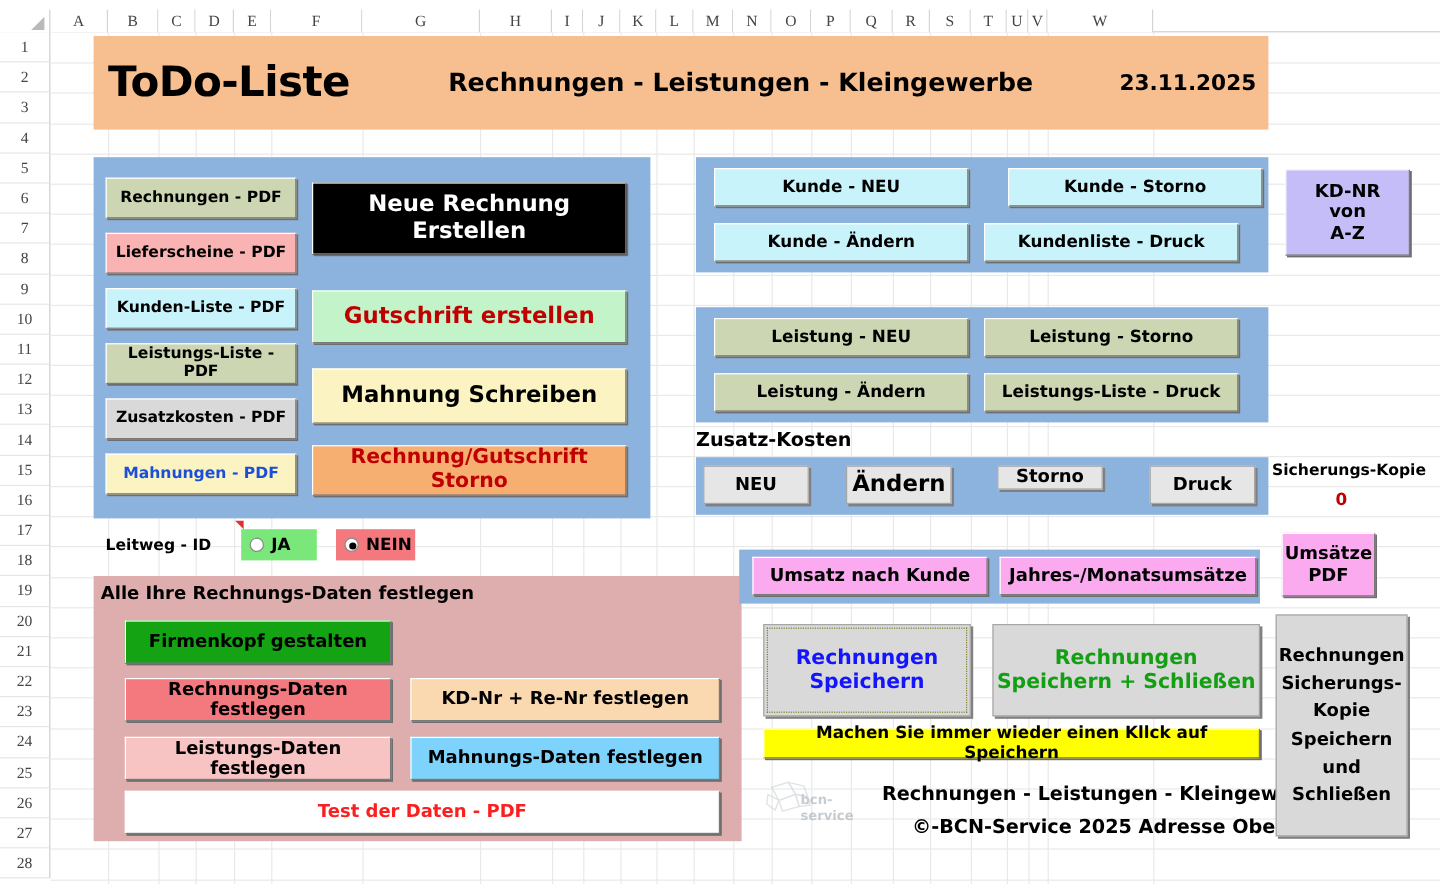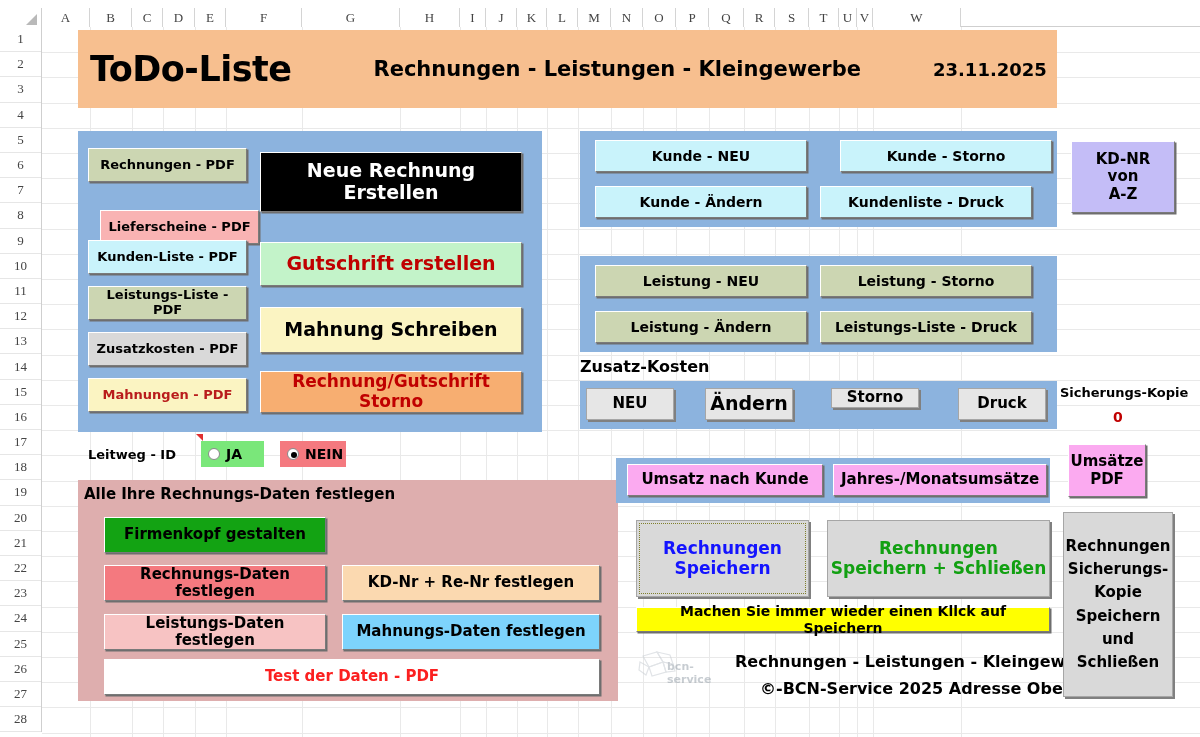--- a/index.html
+++ b/index.html
@@ -355,33 +355,33 @@
     <div id="title-main">ToDo-Liste</div>
     <div id="title-sub">Rechnungen - Leistungen - Kleingewerbe</div>
     <div id="title-date">23.11.2025</div>
   </div>
 
   <div class="abs blue-panel" style="left:78px; top:131px; width:464px; height:301px;"></div>
 
   <div class="btn" style="left: 88px; top: 148px; width: 159px; height: 34px; font-size: 13px; background: rgb(204, 214, 178); color: rgb(0, 0, 0);">
     <span>Rechnungen - PDF</span>
   </div>
-  <div class="btn" style="left: 100px; top: 194px; width: 159px; height: 34px; font-size: 13px; background: rgb(249, 179, 179); color: rgb(0, 0, 0); margin-top: 16px;">
+  <div class="btn" style="left: 88px; top: 194px; width: 159px; height: 34px; font-size: 13px; background: rgb(249, 179, 179); color: rgb(0, 0, 0);">
     <span>Lieferscheine - PDF</span>
   </div>
   <div class="btn" style="left: 88px; top: 240px; width: 159px; height: 34px; font-size: 13px; background: rgb(201, 243, 251); color: rgb(0, 0, 0);">
     <span>Kunden-Liste - PDF</span>
   </div>
   <div class="btn" style="left: 88px; top: 286px; width: 159px; height: 34px; font-size: 13px; background: rgb(204, 214, 178); color: rgb(0, 0, 0);">
     <span>Leistungs-Liste - PDF</span>
   </div>
   <div class="btn" style="left: 88px; top: 332px; width: 159px; height: 34px; font-size: 13px; background: rgb(217, 217, 217); color: rgb(0, 0, 0);">
     <span>Zusatzkosten - PDF</span>
   </div>
-  <div class="btn" style="left: 88px; top: 378px; width: 159px; height: 34px; font-size: 13px; background: rgb(251, 244, 194); color: #b91c1c;">
+  <div class="btn" style="left: 88px; top: 378px; width: 159px; height: 34px; font-size: 13px; background: rgb(251, 244, 194); color: #1d4ed8;">
     <span>Mahnungen - PDF</span>
   </div>
 
   <div class="btn" style="left: 260px; top: 152px; width: 262px; height: 60px; font-size: 19px; background: rgb(0, 0, 0); color: rgb(255, 255, 255);">
     <span>Neue Rechnung Erstellen</span>
   </div>
   <div class="btn" style="left: 260px; top: 242px; width: 262px; height: 44px; font-size: 19px; background: rgb(195, 243, 201); color: rgb(192, 0, 0);">
     <span>Gutschrift erstellen</span>
   </div>
   <div class="btn" style="left: 260px; top: 307px; width: 262px; height: 46px; font-size: 19px; background: rgb(251, 244, 194); color: rgb(0, 0, 0);">

